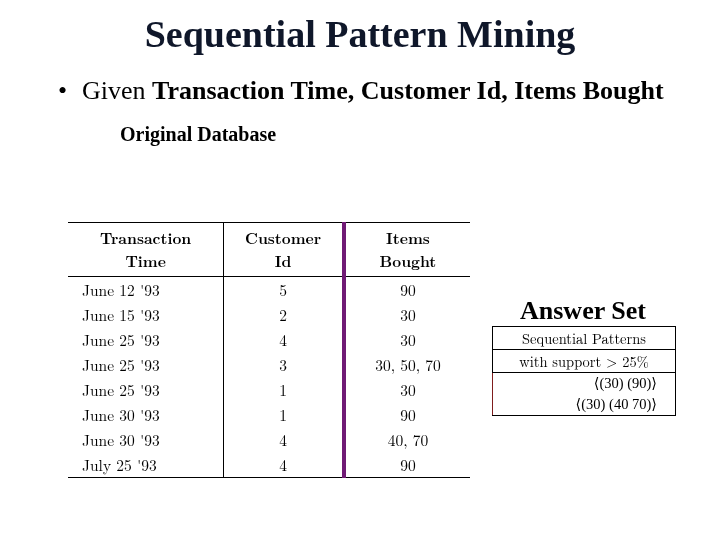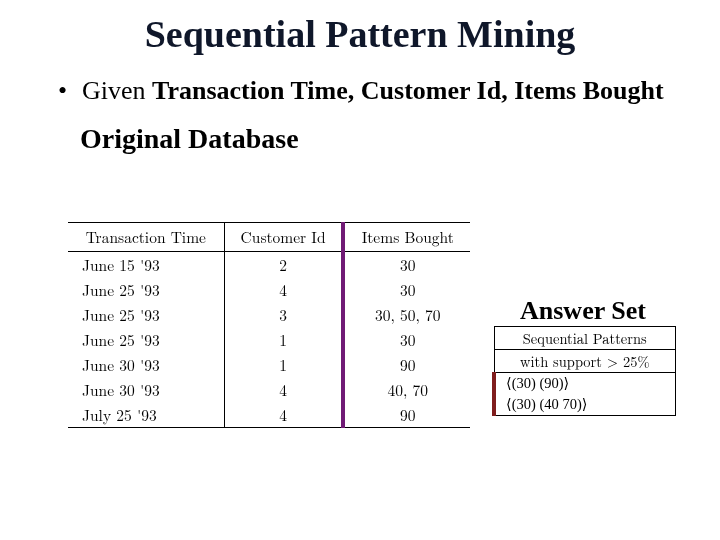--- a/index.html
+++ b/index.html
@@ -27,39 +27,39 @@
     padding-left: 58px;
     padding-right: 40px;
     font-size: 26px;
     line-height: 1.28;
   }
   .bullet-dot {
     width: 24px;
     flex: 0 0 24px;
   }
   .sublabel {
-    font-size: 28px;
-    font-weight: bold;
-    padding-left: 80px;
+    font-size: 20px;
+    font-weight: bold;
+    padding-left: 120px;
     margin-top: 16px;
   }
   .table1-wrap {
     position: absolute;
     left: 68px;
     top: 222px;
     width: 402px;
   }
   .table1 {
     border-collapse: collapse;
     width: 100%;
     font-family: "Latin Modern Roman", "Computer Modern", "Times New Roman", serif;
     font-size: 15.5px;
   }
   .table1 th {
-    font-weight: normal;
+    font-weight: bold;
     padding: 3px 10px 4px 10px;
     border-bottom: 1px solid #000;
     text-align: center;
   }
   .table1 td {
     padding: 2px 10px;
     text-align: center;
   }
   .table1 td:first-child { text-align: left; padding-left: 14px; }
   .table1 th:nth-child(1),
@@ -92,23 +92,23 @@
     font-weight: normal;
     padding: 2px 6px;
     text-align: center;
     border-top: 1px solid #000;
     border-left: 1px solid #000;
     border-right: 1px solid #000;
     line-height: 1.25;
   }
   .table2 th.bot { border-bottom: 1px solid #000; }
   .table2 td {
-    padding: 2px 10px;
-    text-align: left;
-    border-left: 4px solid #7f1d1d;
+    padding: 2px 18px;
+    text-align: right;
+    border-left: 1px solid #7f1d1d;
     border-right: 1px solid #000;
   }
   .table2 tr:last-child td { border-bottom: 1px solid #000; font-family: Liberation Serif, serif; }
   .angle { font-family: "Times New Roman", serif; }
 </style>
 </head>
 <body>
 
 <div class="title">Sequential Pattern Mining</div>
 
@@ -125,20 +125,25 @@
   <table class="table1">
     <thead>
       <tr class="table1-top">
         <th>Transaction Time</th>
         <th>Customer Id</th>
         <th>Items Bought</th>
       </tr>
     </thead>
     <tbody id="t1body">
         <tr>
+          <td>June 12 '93</td>
+          <td>5</td>
+          <td>90</td>
+        </tr>
+        <tr>
           <td>June 15 '93</td>
           <td>2</td>
           <td>30</td>
         </tr>
         <tr>
           <td>June 25 '93</td>
           <td>4</td>
           <td>30</td>
         </tr>
         <tr>

